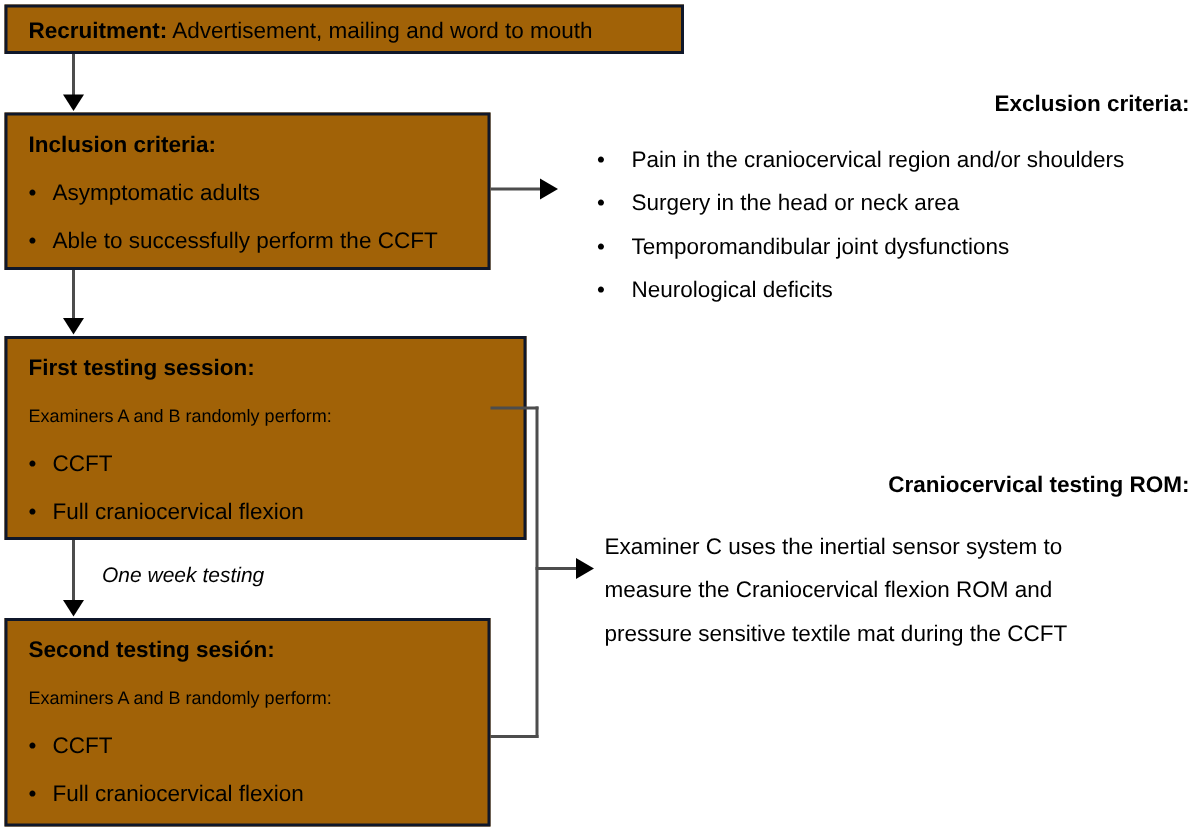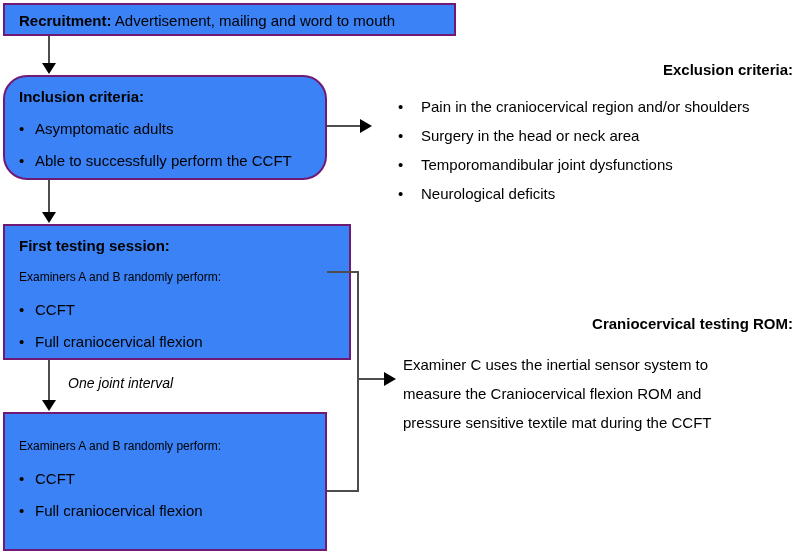--- a/index.html
+++ b/index.html
@@ -11,22 +11,22 @@
     position: relative;
     width: 797px;
     height: 554px;
     background: #ffffff;
     font-family: "Liberation Sans", sans-serif;
     overflow: hidden;
   }
   .box {
     position: absolute;
     box-sizing: border-box;
-    border: 2px solid #701a75;
-    background: #3b82f6;
+    border: 2px solid #0f172a;
+    background: #a16207;
   }
   .box-inner {
     padding: 10px 14px 0 14px;
   }
   .head {
     font-weight: bold;
     font-size: 15px;
     color: #000000;
     line-height: 19px;
     white-space: nowrap;
@@ -127,21 +127,21 @@
     <div class="box-inner" style="padding-top:6px;">
       <div class="head">
         <span>Recruitment:</span><span class="normal"> Advertisement, mailing and word to mouth</span>
       </div>
     </div>
   </div>
 
   <div class="vline" style="left:48px; top:36px; height:34px;"></div>
   <div class="arrow-down" style="left:42px; top:63px;"></div>
 
-  <div class="box" style="left:3px; top:75px; width:324px; height:105px;border-radius:24px;">
+  <div class="box" style="left:3px; top:75px; width:324px; height:105px;">
     <div class="box-inner">
       <div class="head">Inclusion criteria:</div>
       <div class="bullet-row" style="margin-top:13px;">
         <span class="bullet-mark">•</span>
         <span>Asymptomatic adults</span>
       </div>
       <div class="bullet-row" style="margin-top:13px;">
         <span class="bullet-mark">•</span>
         <span>Able to successfully perform the CCFT</span>
       </div>
@@ -192,24 +192,25 @@
   </div>
 
   <div class="hline" style="left:327px; top:271px; width:32px;"></div>
   <div class="vline" style="left:357px; top:271px; height:221px;"></div>
   <div class="hline" style="left:327px; top:490px; width:32px;"></div>
   <div class="hline" style="left:357px; top:378px; width:30px;"></div>
   <div class="arrow-right" style="left:384px; top:372px;"></div>
 
   <div class="vline" style="left:48px; top:360px; height:43px;"></div>
   <div class="arrow-down" style="left:42px; top:400px;"></div>
-  <div class="interval-label" style="left:68px; top:375px;">One joint interval</div>
+  <div class="interval-label" style="left:68px; top:375px;">One week testing</div>
 
   <div class="box" style="left:3px; top:412px; width:324px; height:139px;">
     <div class="box-inner">
+      <div class="head">Second testing sesión:</div>
       <div class="plain" style="margin-top:13px;">Examiners A and B randomly perform:</div>
       <div class="bullet-row" style="margin-top:13px;">
         <span class="bullet-mark">•</span>
         <span>CCFT</span>
       </div>
       <div class="bullet-row" style="margin-top:13px;">
         <span class="bullet-mark">•</span>
         <span>Full craniocervical flexion</span>
       </div>
     </div>

